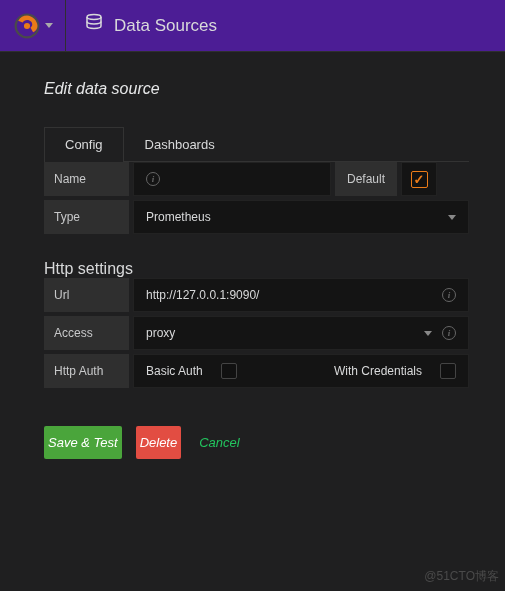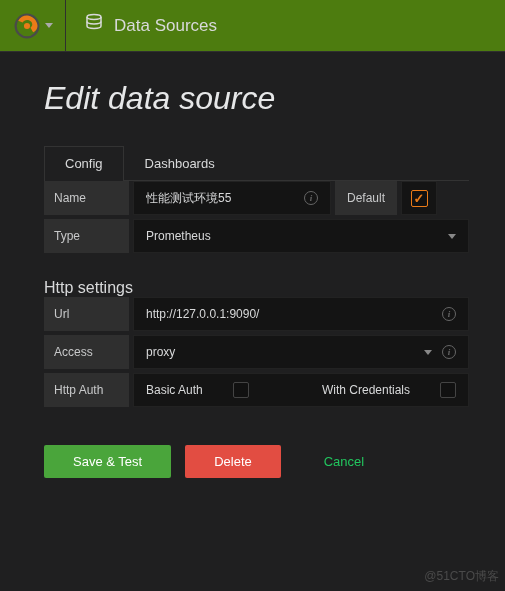--- a/index.html
+++ b/index.html
@@ -7,21 +7,21 @@
     background: #1f1f20;
     color: #d8d9da;
     font-family: -apple-system, Helvetica, Arial, sans-serif;
     font-size: 13px;
     width: 505px;
     height: 591px;
     overflow: hidden;
   }
   .topbar {
     height: 52px;
-    background: #4d7c0f;
+    background: #4c1d95;
     border-bottom: 1px solid #2f2f2f;
     display: flex;
     align-items: center;
   }
   .logo-cell {
     width: 66px;
     height: 52px;
     display: flex;
     align-items: center;
     justify-content: center;
@@ -41,21 +41,21 @@
     gap: 10px;
     padding-left: 18px;
     font-size: 17px;
     color: #d8d9da;
   }
   .db-icon { display:inline-block; }
   .page {
     padding: 28px 36px 0 44px;
   }
   h1 {
-    font-size: 32px;
+    font-size: 16px;
     font-style: italic;
     font-weight: 400;
     color: #e6e7e8;
     margin-bottom: 28px;
   }
   .tabs {
     display: flex;
     border-bottom: 1px solid #333;
   }
   .tab {
@@ -172,34 +172,35 @@
     border:1px solid #222;
     display:flex;
     align-items:center;
     padding:0 12px;
     gap:16px;
     font-size:12px;
   }
   .mini-check {
     width:16px;height:16px;border:1px solid #444;border-radius:2px;background:#111;
   }
-  .auth-col { display:flex; align-items:center; gap:30px; }
+  .auth-col { display:flex; align-items:center; gap:18px; }
   .actions {
     display:flex;
     gap:14px;
     align-items:center;
     margin-top:38px;
   }
   .btn {
-    padding:9px 29px;
+    padding:9px 4px;
     border:none;
     border-radius:2px;
     font-size:13px;
     cursor:pointer;
     color:#fff;
+    font-style:italic;
   }
   .btn-green { background:#4aa53b; }
   .btn-red { background:#e24d42; }
   .btn-link { background:transparent; color:#22c55e; }
   .watermark {
     position:absolute;
     right:6px;
     bottom:6px;
     color:#4a4a4a;
     font-size:12px;
@@ -234,21 +235,20 @@
   <h1>Edit data source</h1>
 
   <div class="tabs">
     <div class="tab active">Config</div>
     <div class="tab">Dashboards</div>
   </div>
 
   <div class="form-row">
     <div class="label-cell">Name</div>
     <div class="input-cell" style="width:198px;">
-      <input class="input-text" style="flex: 1 1 0%;" value="性能测试环境55">
       <span class="info-icon">i</span>
     </div>
     <div class="small-label">Default</div>
     <div class="checkbox-cell">
       <div class="checkbox checked"></div>
     </div>
   </div>
 
   <div class="form-row">
     <div class="label-cell">Type</div>

